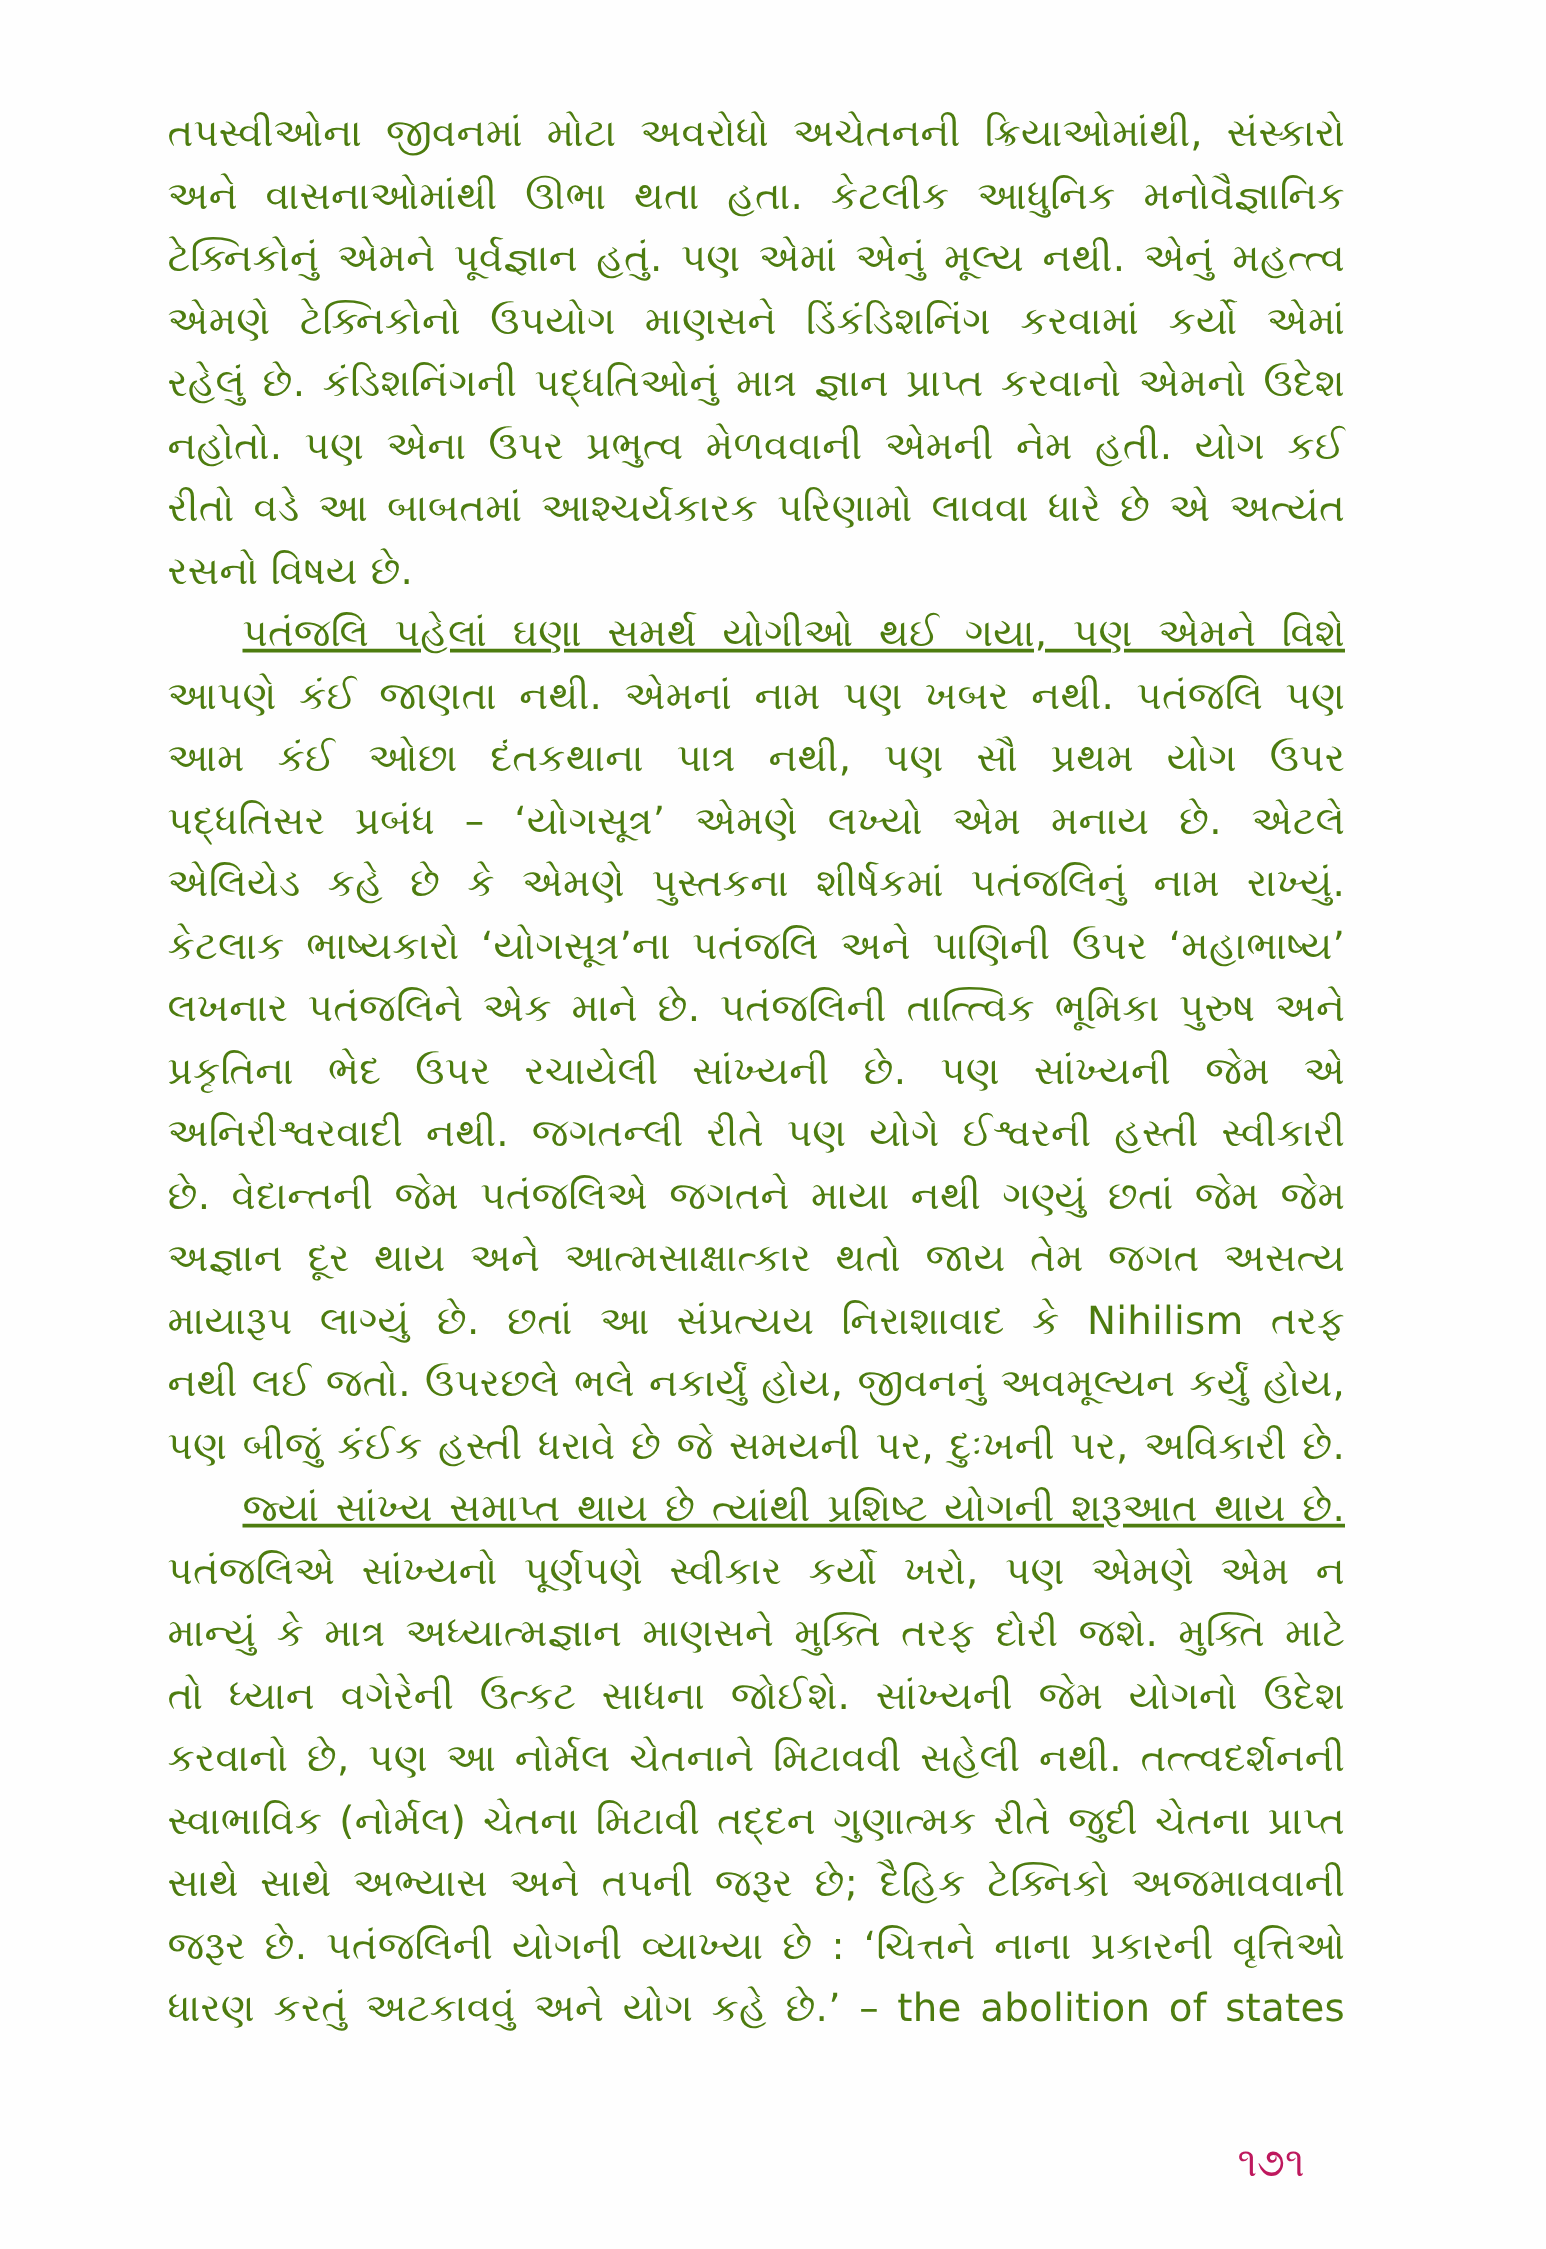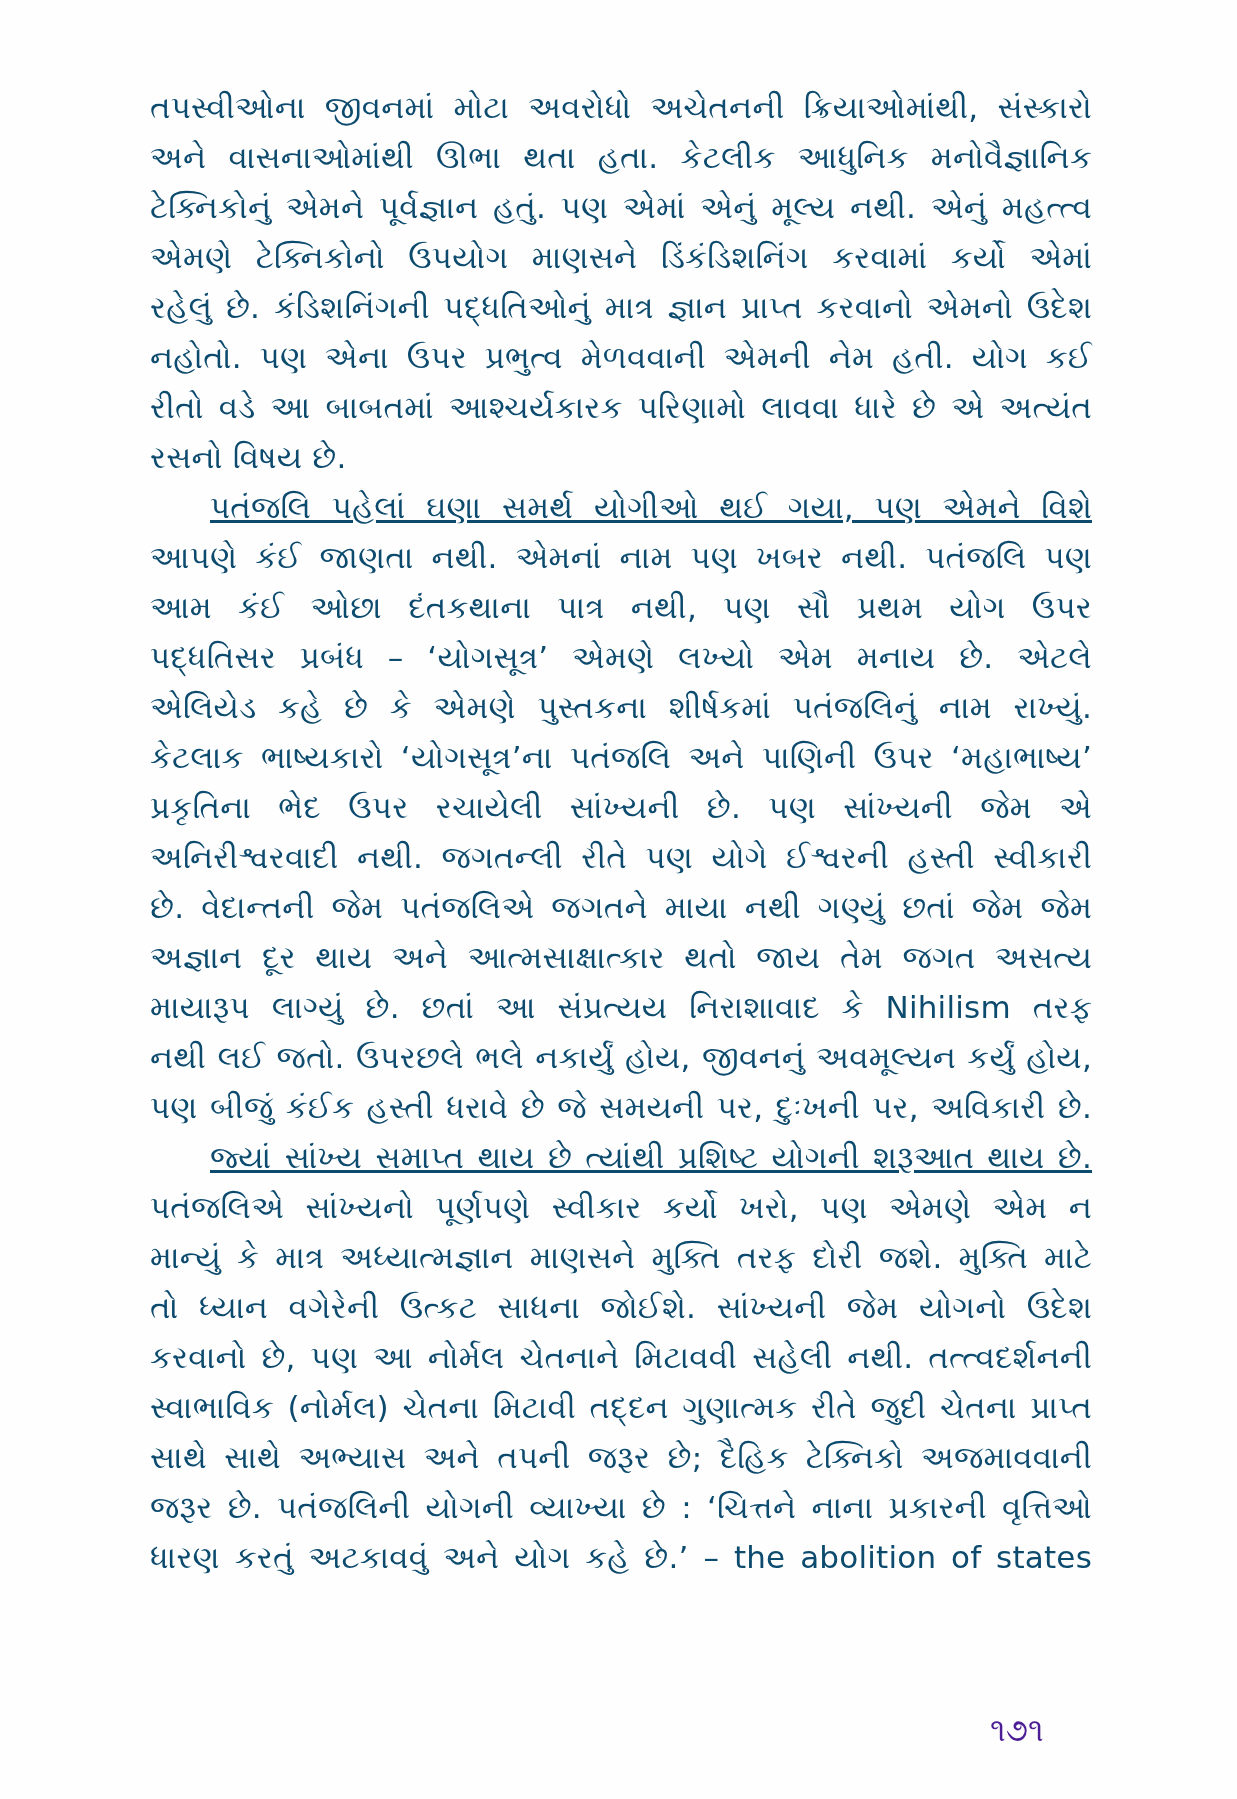--- a/index.html
+++ b/index.html
@@ -17,24 +17,24 @@
   .scan-page {
     position: absolute;
     left: 0;
     top: 0;
     width: 1237px;
     height: 1799px;
     background: #fefefe;
   }
   .text-block {
     position: absolute;
-    left: 150px;
+    left: 134px;
     top: 82px;
     width: 942px;
-    color: #0c4a6e;
+    color: #4d7c0f;
   }
   .line {
     height: 50px;
     line-height: 50px;
     font-size: 31px;
     letter-spacing: 0.2px;
     text-align: justify;
     text-align-last: justify;
     -moz-text-align-last: justify;
     white-space: normal;
@@ -50,21 +50,21 @@
     -moz-text-align-last: left;
   }
   .page-number {
     position: absolute;
     left: 990px;
     top: 1702px;
     width: 110px;
     height: 56px;
     line-height: 56px;
     font-size: 32px;
-    color: #4c1d95;
+    color: #be185d;
     text-align: left;
   }
 </style>
 </head>
 <body>
 
 <div class="scan-page">
   <div class="text-block" id="text-block">
       <div class="line">તપસ્વીઓના જીવનમાં મોટા અવરોધો અચેતનની ક્રિયાઓમાંથી, સંસ્કારો</div>
       <div class="line">અને વાસનાઓમાંથી ઊભા થતા હતા. કેટલીક આધુનિક મનોવૈજ્ઞાનિક</div>
@@ -73,20 +73,21 @@
       <div class="line">રહેલું છે. કંડિશનિંગની પદ્ધતિઓનું માત્ર જ્ઞાન પ્રાપ્ત કરવાનો એમનો ઉદેશ</div>
       <div class="line">નહોતો. પણ એના ઉપર પ્રભુત્વ મેળવવાની એમની નેમ હતી. યોગ કઈ</div>
       <div class="line">રીતો વડે આ બાબતમાં આશ્ચર્યકારક પરિણામો લાવવા ધારે છે એ અત્યંત</div>
       <div class="line no-just">રસનો વિષય છે.</div>
       <div class="line indent">પતંજલિ પહેલાં ઘણા સમર્થ યોગીઓ થઈ ગયા, પણ એમને વિશે</div>
       <div class="line">આપણે કંઈ જાણતા નથી. એમનાં નામ પણ ખબર નથી. પતંજલિ પણ</div>
       <div class="line">આમ કંઈ ઓછા દંતકથાના પાત્ર નથી, પણ સૌ પ્રથમ યોગ ઉપર</div>
       <div class="line">પદ્ધતિસર પ્રબંધ – ‘યોગસૂત્ર’ એમણે લખ્યો એમ મનાય છે. એટલે</div>
       <div class="line">એલિયેડ કહે છે કે એમણે પુસ્તકના શીર્ષકમાં પતંજલિનું નામ રાખ્યું.</div>
       <div class="line">કેટલાક ભાષ્યકારો ‘યોગસૂત્ર’ના પતંજલિ અને પાણિની ઉપર ‘મહાભાષ્ય’</div>
+      <div class="line">લખનાર પતંજલિને એક માને છે. પતંજલિની તાત્ત્વિક ભૂમિકા પુરુષ અને</div>
       <div class="line">પ્રકૃતિના ભેદ ઉપર રચાયેલી સાંખ્યની છે. પણ સાંખ્યની જેમ એ</div>
       <div class="line">અનિરીશ્વરવાદી નથી. જગતન્લી રીતે પણ યોગે ઈશ્વરની હસ્તી સ્વીકારી</div>
       <div class="line">છે. વેદાન્તની જેમ પતંજલિએ જગતને માયા નથી ગણ્યું છતાં જેમ જેમ</div>
       <div class="line">અજ્ઞાન દૂર થાય અને આત્મસાક્ષાત્કાર થતો જાય તેમ જગત અસત્ય</div>
       <div class="line">માયારૂપ લાગ્યું છે. છતાં આ સંપ્રત્યય નિરાશાવાદ કે Nihilism તરફ</div>
       <div class="line">નથી લઈ જતો. ઉપરછલે ભલે નકાર્યું હોય, જીવનનું અવમૂલ્યન કર્યું હોય,</div>
       <div class="line">પણ બીજું કંઈક હસ્તી ધરાવે છે જે સમયની પર, દુઃખની પર, અવિકારી છે.</div>
       <div class="line indent">જ્યાં સાંખ્ય સમાપ્ત થાય છે ત્યાંથી પ્રશિષ્ટ યોગની શરૂઆત થાય છે.</div>
       <div class="line">પતંજલિએ સાંખ્યનો પૂર્ણપણે સ્વીકાર કર્યો ખરો, પણ એમણે એમ ન</div>
       <div class="line">માન્યું કે માત્ર અધ્યાત્મજ્ઞાન માણસને મુક્તિ તરફ દોરી જશે. મુક્તિ માટે</div>

